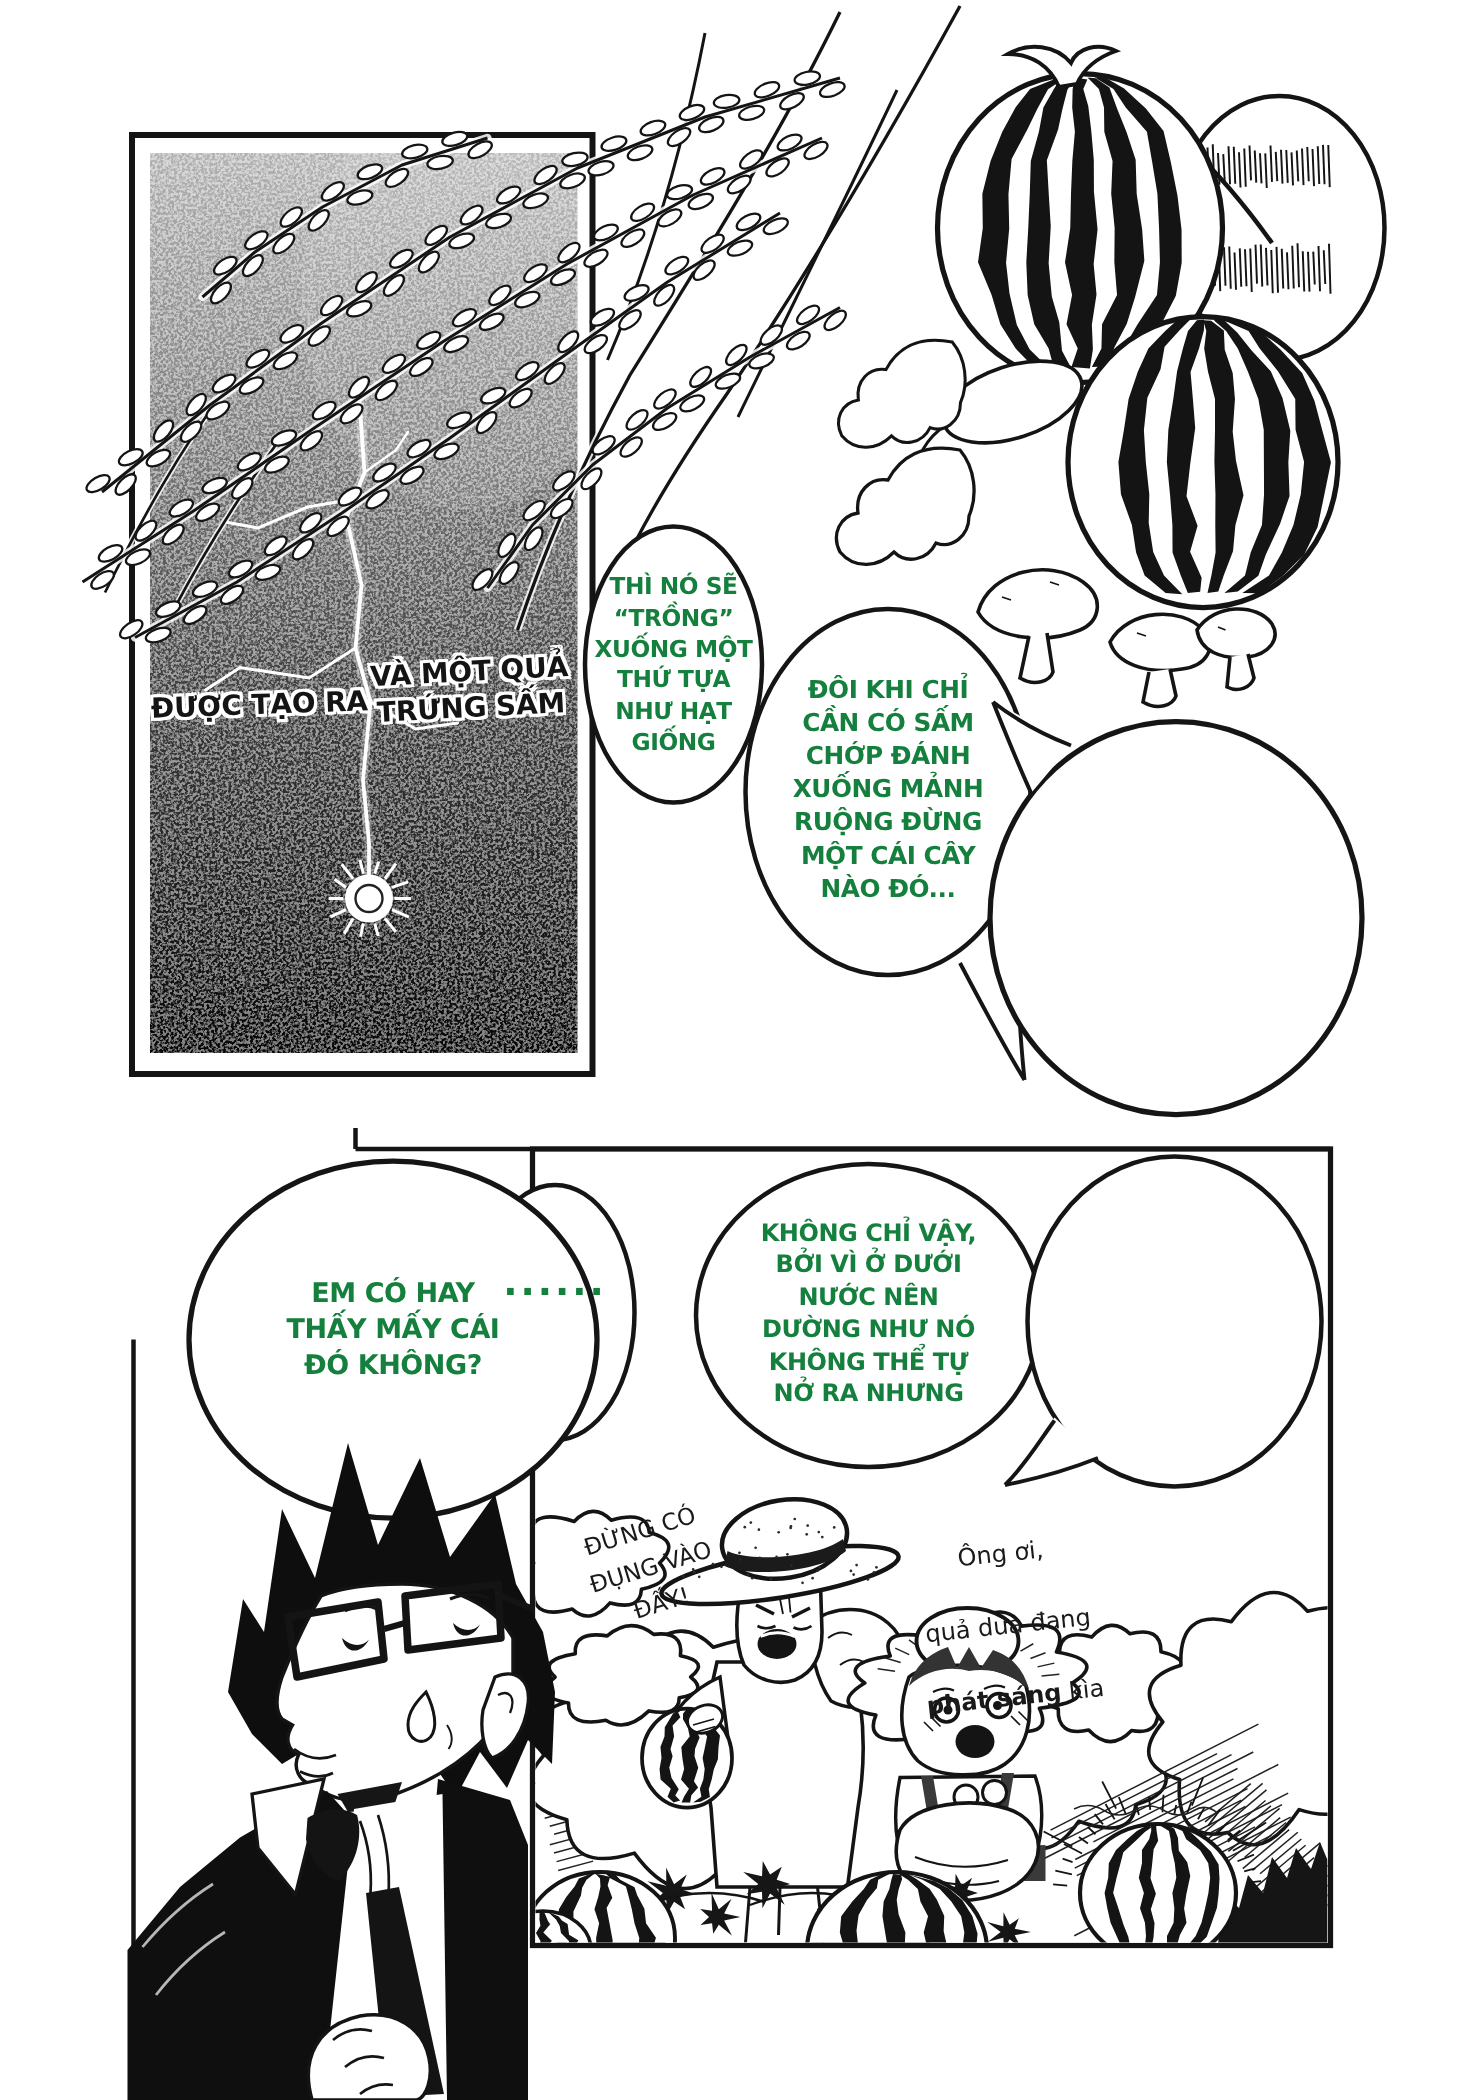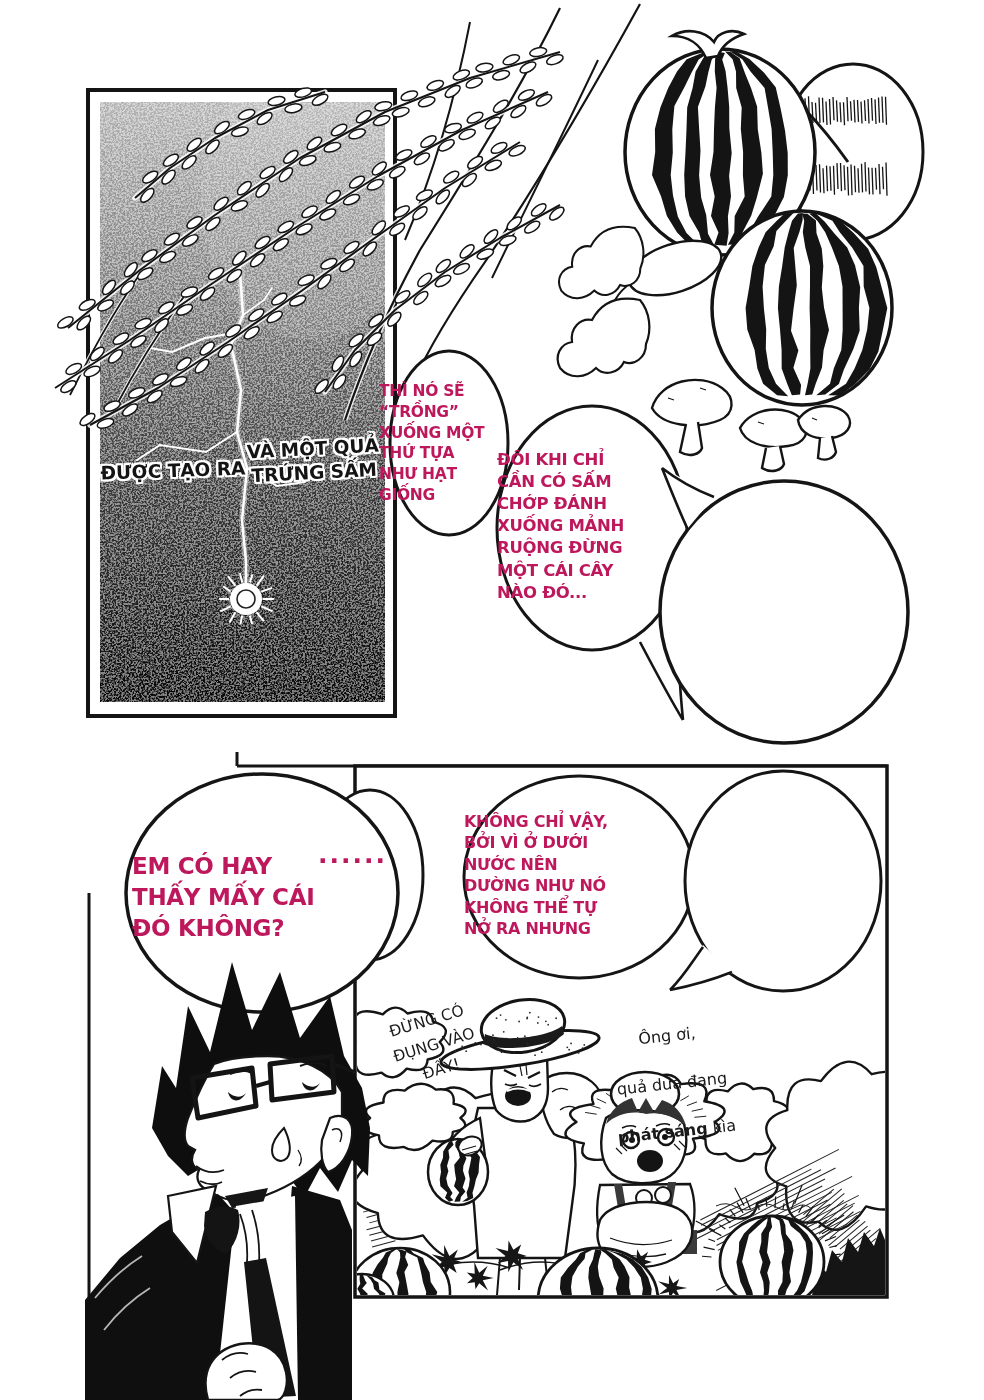--- a/index.html
+++ b/index.html
@@ -1,19 +1,19 @@
 <!DOCTYPE html>
 <html><head>
 <meta charset="utf-8">
 <style>
   html,body{margin:0;padding:0;background:#e8e8e8;}
   #page{position:relative;width:984px;height:1400px;background:#fff;overflow:hidden;
         font-family:"DejaVu Sans",sans-serif;}
   svg.layer{position:absolute;left:0;top:0;width:984px;height:1400px;pointer-events:none;}
-  .bt{position:absolute;font-weight:bold;color:#be185d;text-align:left;
+  .bt{position:absolute;font-weight:bold;color:#15803d;text-align:center;
       white-space:pre-line;line-height:1.34;letter-spacing:-0.3px;z-index:6;}
   .cap{position:absolute;font-weight:bold;color:#141414;text-align:center;white-space:pre-line;
        z-index:6;line-height:1.3;
        text-shadow:-2px -2px 0 #fff,2px -2px 0 #fff,-2px 2px 0 #fff,2px 2px 0 #fff,
                    0 -2px 0 #fff,0 2px 0 #fff,-2px 0 0 #fff,2px 0 0 #fff;}
   .hw{position:absolute;font-weight:normal;color:#1a1a1a;text-align:center;
       white-space:pre-line;z-index:6;}
   .z1{z-index:1}.z2{z-index:2}.z3{z-index:3}
 </style>
 </head>
@@ -706,21 +706,21 @@
 THỨ TỰA
 NHƯ HẠT
 GIỐNG</div>
   <div class="bt" style="left:497px;top:449px;width:190px;font-size:16.5px">ĐÔI KHI CHỈ
 CẦN CÓ SẤM
 CHỚP ĐÁNH
 XUỐNG MẢNH
 RUỘNG ĐỪNG
 MỘT CÁI CÂY
 NÀO ĐÓ...</div>
-  <div class="bt" style="left:132px;top:851px;width:240px;font-size:23px">EM CÓ HAY
+  <div class="bt" style="left:142px;top:851px;width:240px;font-size:18px">EM CÓ HAY
 THẤY MẤY CÁI
 ĐÓ KHÔNG?</div>
   <div class="bt" style="left:318px;top:842px;width:104px;font-size:25px;letter-spacing:2px;line-height:1">......</div>
   <div class="bt" style="left:464px;top:811px;width:230px;font-size:16px">KHÔNG CHỈ VẬY,
 BỞI VÌ Ở DƯỚI
 NƯỚC NÊN
 DƯỜNG NHƯ NÓ
 KHÔNG THỂ TỰ
 NỞ RA NHƯNG</div>
 

